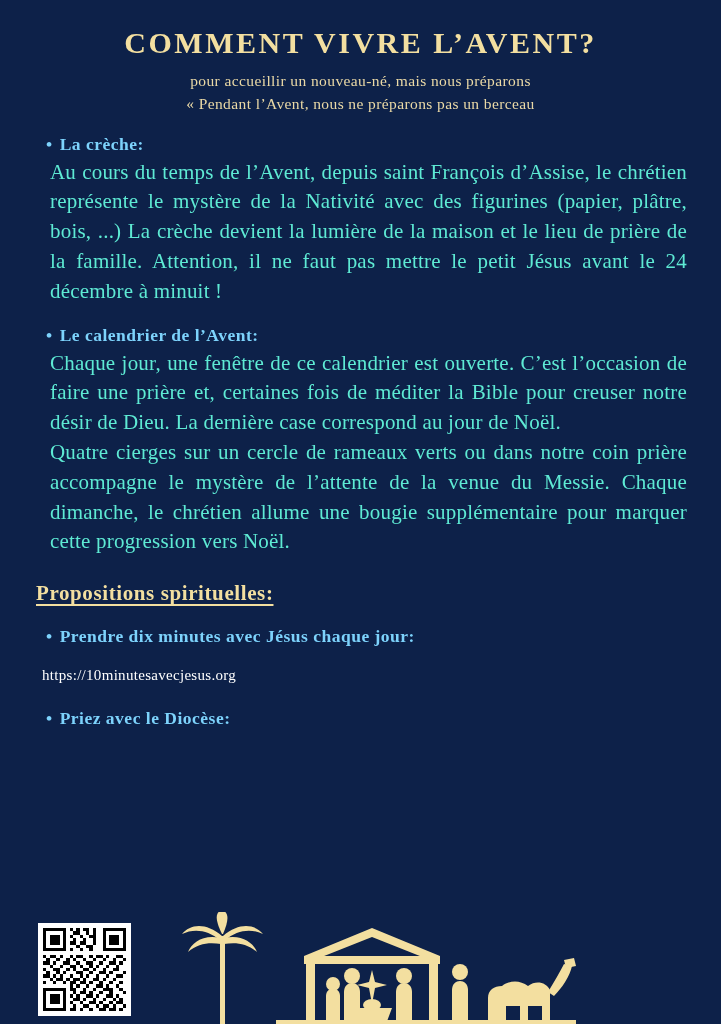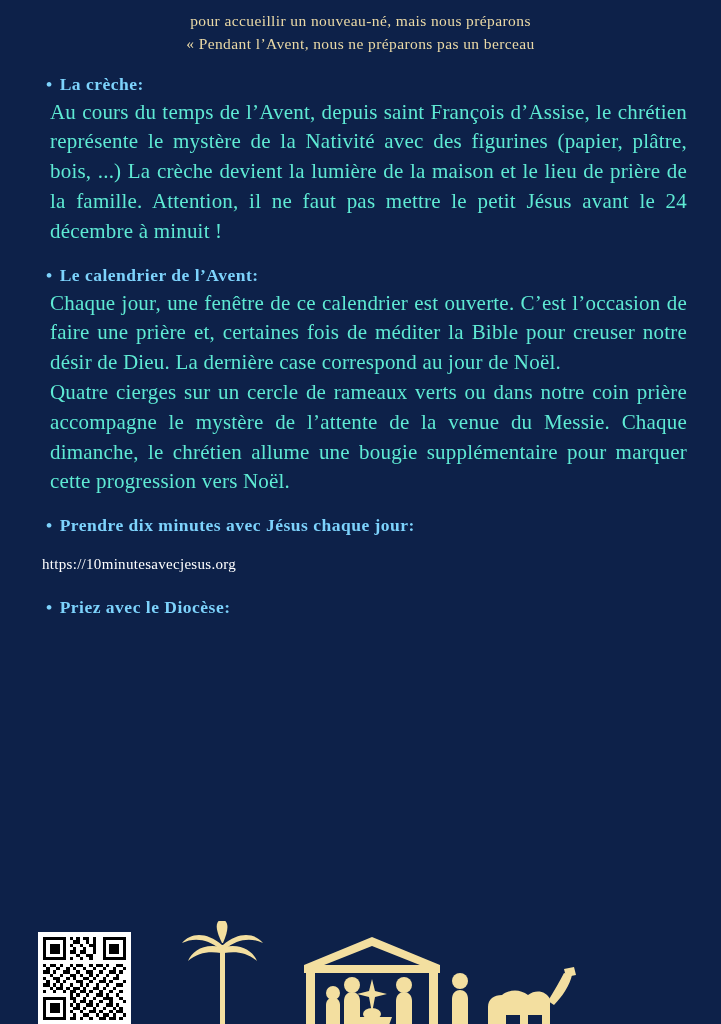--- a/index.html
+++ b/index.html
@@ -103,39 +103,43 @@
     width: 420px;
     height: 112px;
   }
   .heading-block { padding-left: 2px; }
 </style>
 </head>
 <body>
 
 <div class="page">
 
+  <div class="title">COMMENT VIVRE L’AVENT?</div>
 
   <div class="quote">
     <div>pour accueillir un nouveau-né, mais nous préparons</div>
     <div>« Pendant l’Avent, nous ne préparons pas un berceau</div>
   </div>
 
 
   <div class="sub-heading">
     <span class="bullet">•</span><span>La crèche:</span>
   </div>
   <div class="para">Au cours du temps de l’Avent, depuis saint François d’Assise, le chrétien représente le mystère de la Nativité avec des figurines (papier, plâtre, bois, ...) La crèche devient la lumière de la maison et le lieu de prière de la famille. Attention, il ne faut pas mettre le petit Jésus avant le 24 décembre à minuit !</div>
 
   <div class="sub-heading">
     <span class="bullet">•</span><span>Le calendrier de l’Avent:</span>
   </div>
   <div class="para">Chaque jour, une fenêtre de ce calendrier est ouverte. C’est l’occasion de faire une prière et, certaines fois de méditer la Bible pour creuser notre désir de Dieu. La dernière case correspond au jour de Noël.</div>
 
   <div class="para">Quatre cierges sur un cercle de rameaux verts ou dans notre coin prière accompagne le mystère de l’attente de la venue du Messie. Chaque dimanche, le chrétien allume une bougie supplémentaire pour marquer cette progression vers Noël.</div>
 
+  <div class="heading-block">
+    <div class="section-heading">Propositions spirituelles:</div>
+  </div>
 
   <div class="sub-heading">
     <span class="bullet">•</span><span>Prendre dix minutes avec Jésus chaque jour:</span>
   </div>
   <div class="link">https://10minutesavecjesus.org</div>
 
   <div class="spacer-sm"></div>
 
   <div class="sub-heading">
     <span class="bullet">•</span><span>Priez avec le Diocèse:</span>

